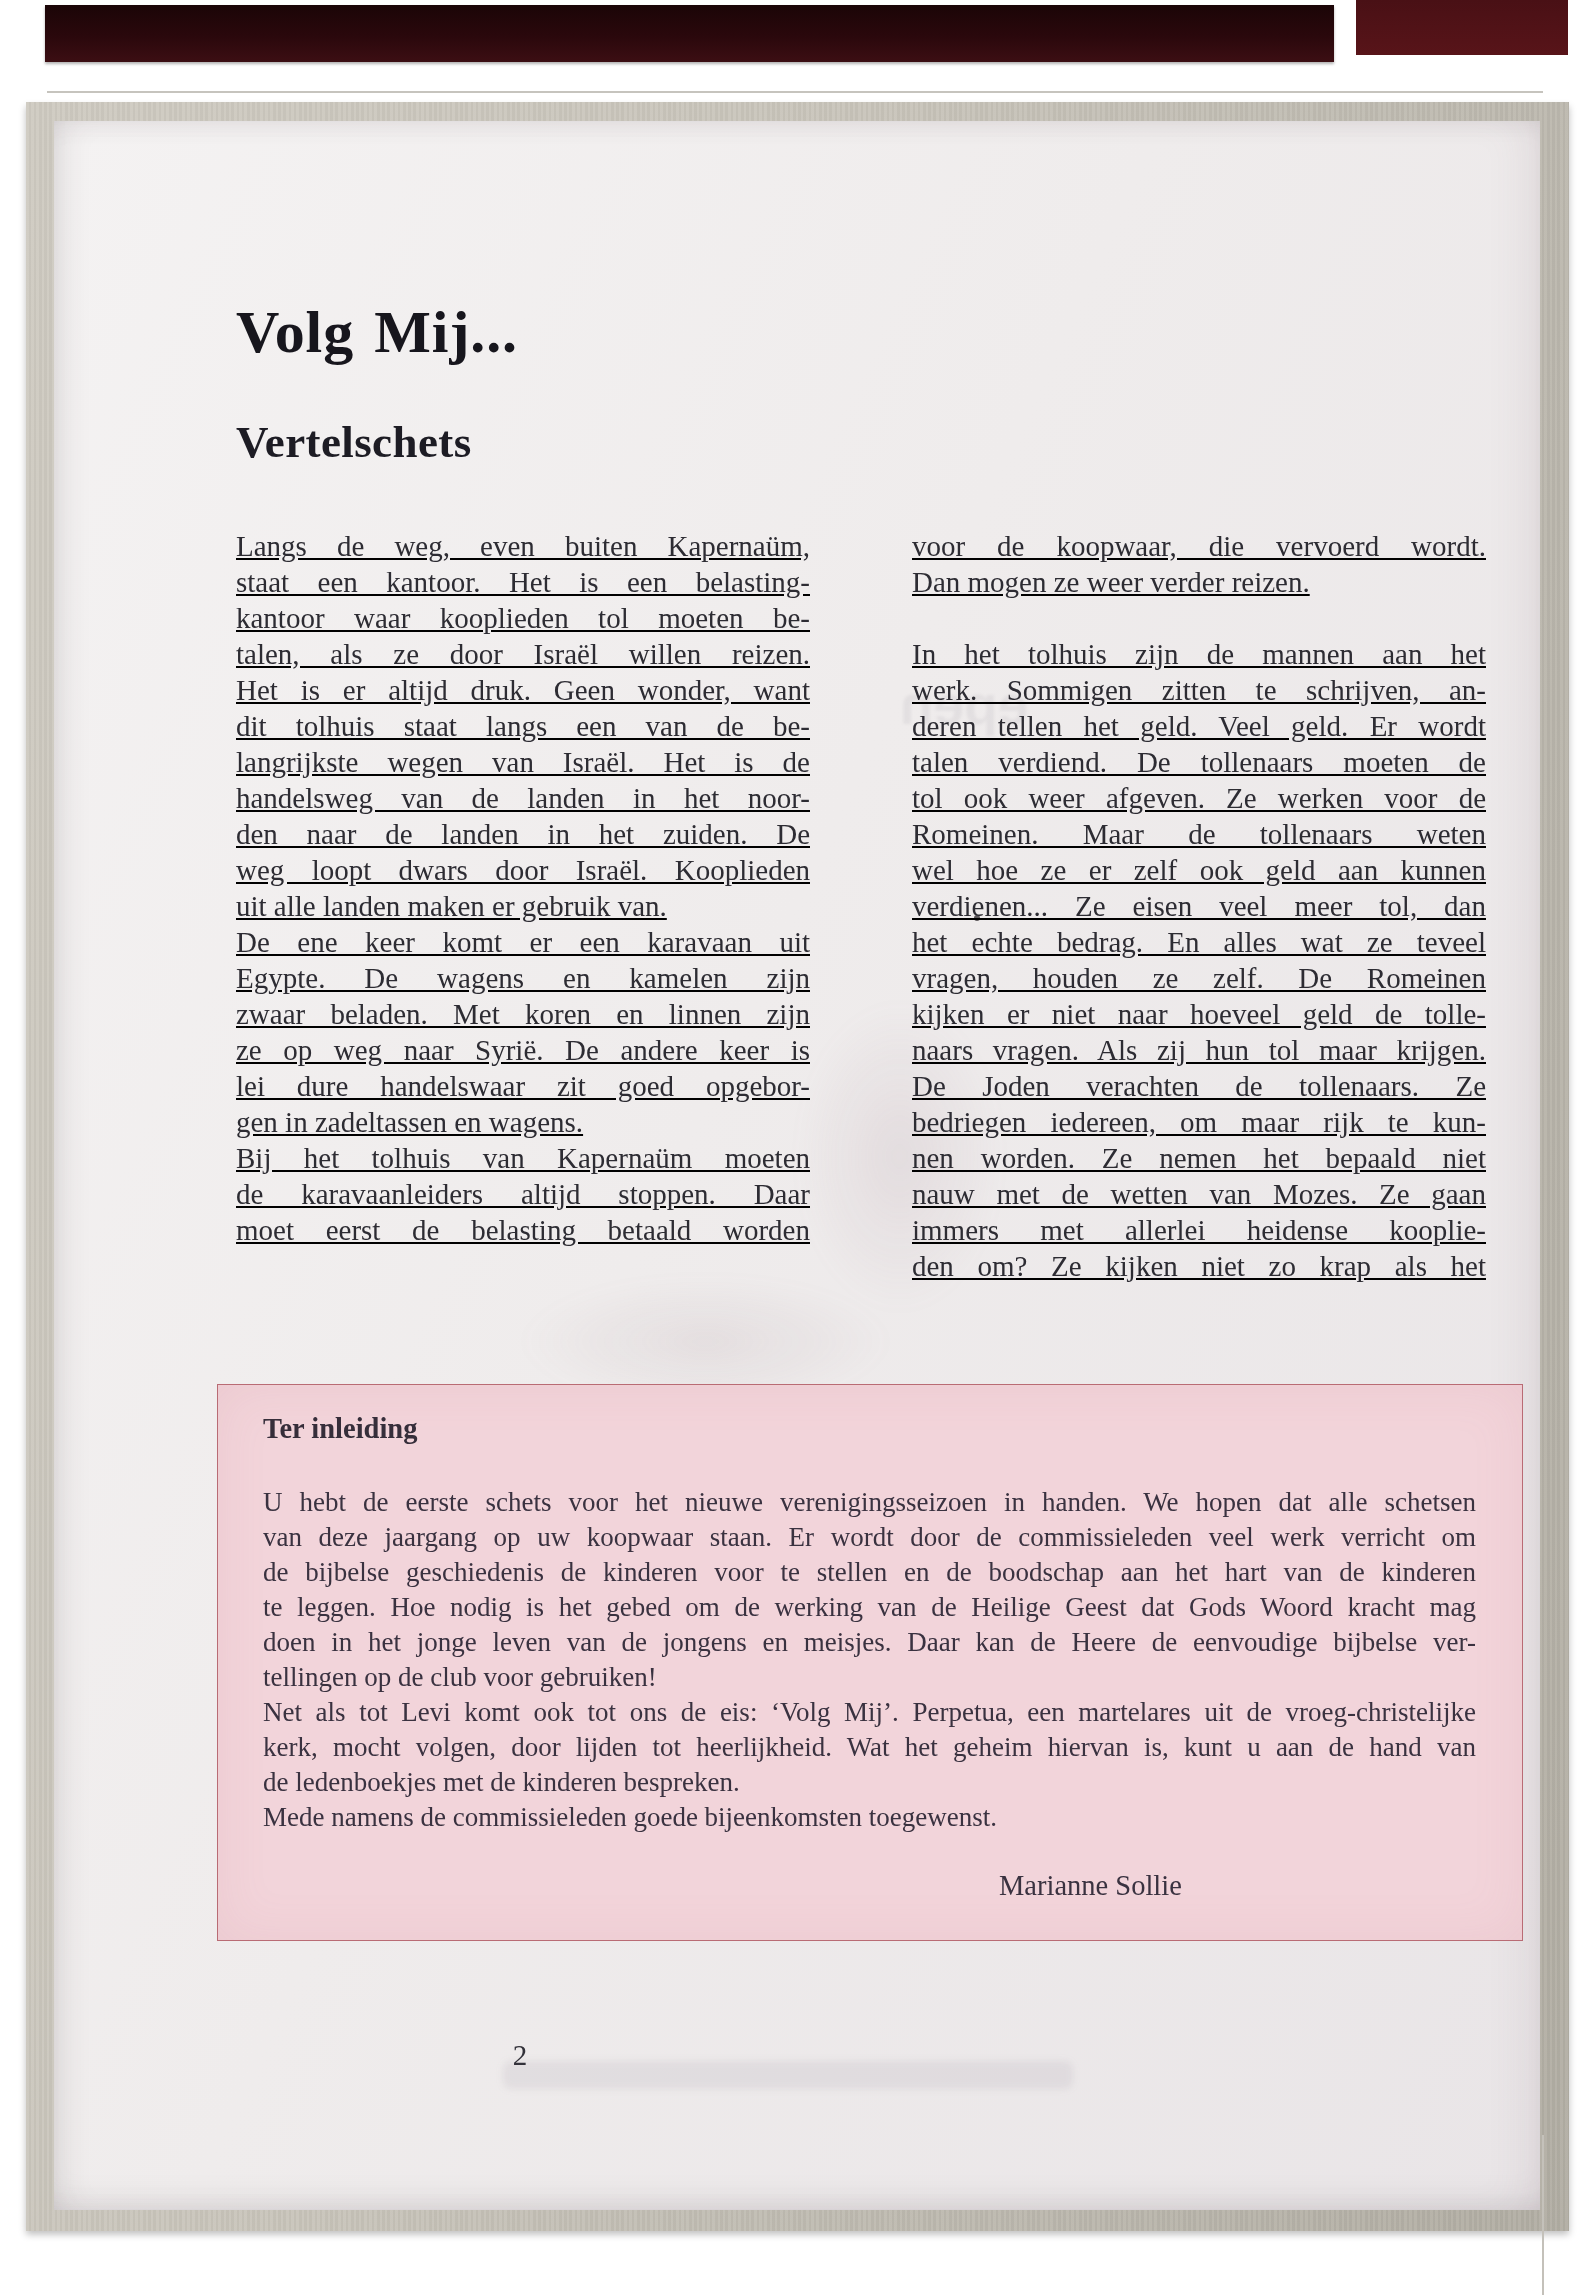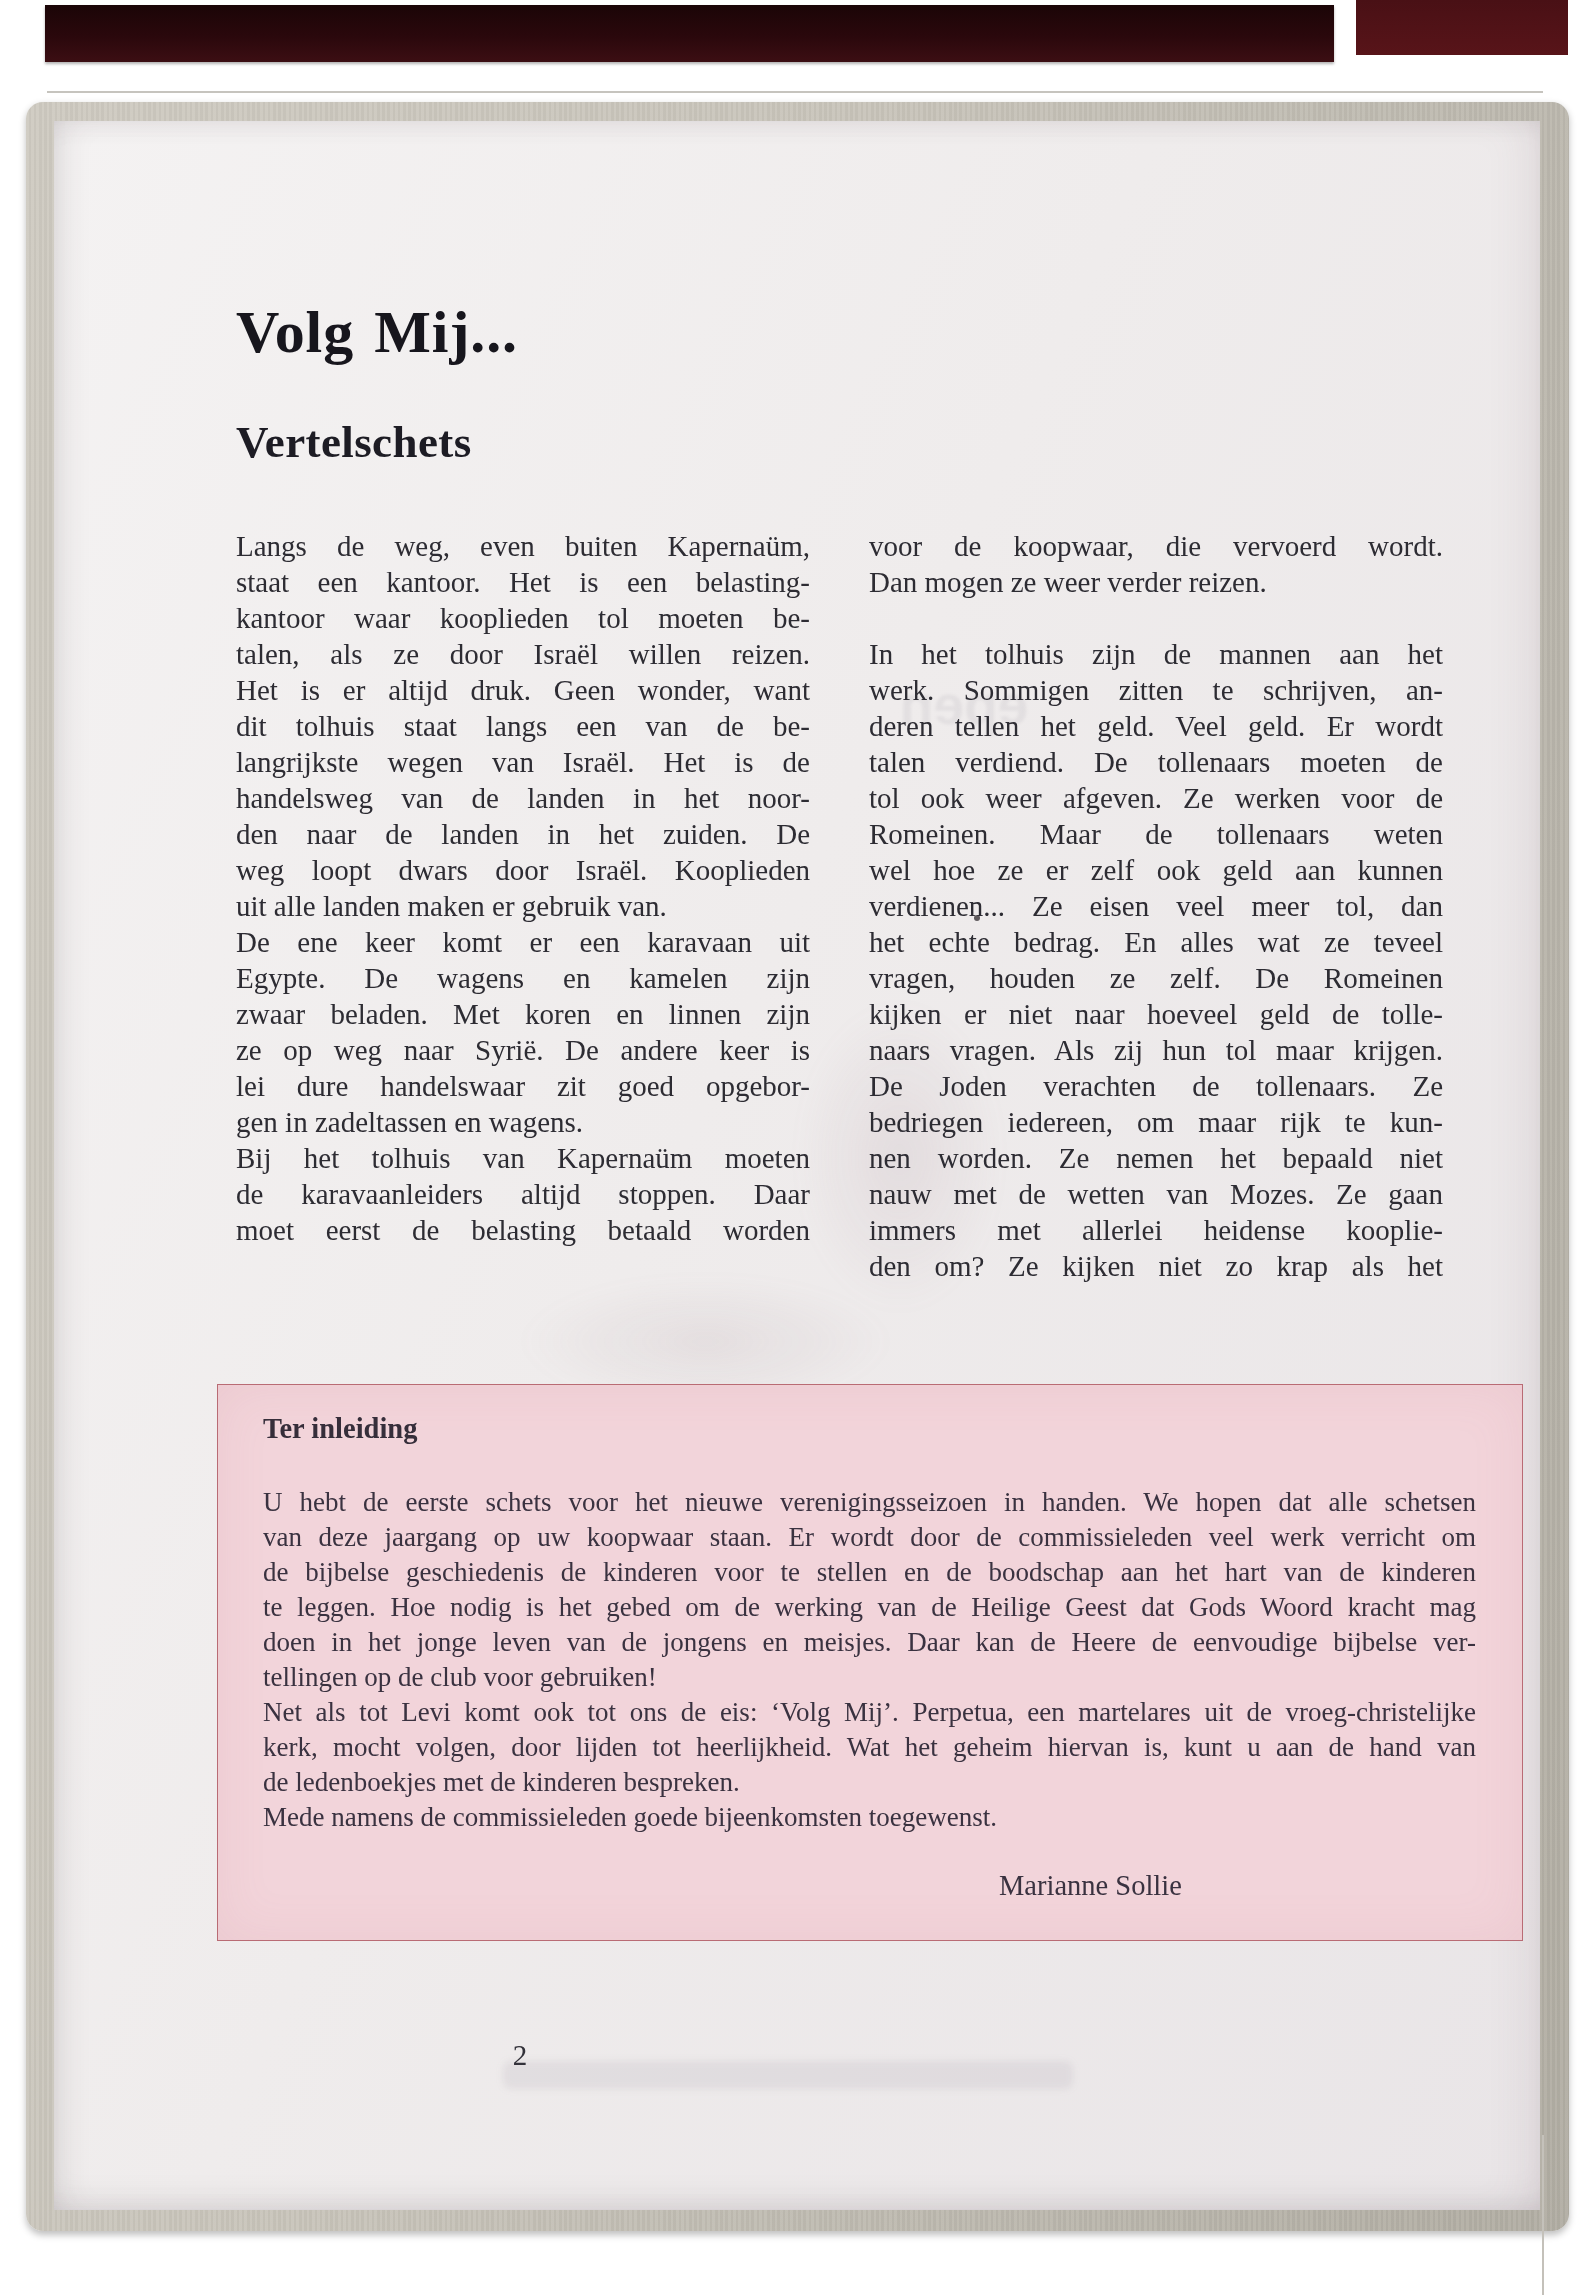--- a/index.html
+++ b/index.html
@@ -34,21 +34,20 @@
   .top-hairline{
     position:absolute;left:47px;top:91px;width:1496px;height:1.7px;
     background:#b3b0a8;opacity:.75;
   }
   .book{
     position:absolute;left:26px;top:102px;width:1543px;height:2129px;
     background:
       repeating-linear-gradient(90deg,rgba(255,255,255,.04) 0 2.6px,rgba(0,0,0,.03) 2.6px 5.2px),
       linear-gradient(105deg,#cfcbc2 0%,var(--cloth,#c9c5bb) 40%,#bcb8ae 75%,#b2aea4 100%);
     box-shadow:0 3.5px 7px rgba(0,0,0,.25);
-    border-radius:17px;
   }
   .page{
     position:absolute;left:28px;top:19px;right:29px;bottom:21px;
     background:linear-gradient(115deg,#f4f2f2 0%,#efecec 45%,#e9e5e7 100%);
     box-shadow:
       inset 19px 0 39px -21.6px rgba(60,50,55,.20),
       inset -26px 0 52px -26px rgba(110,80,95,.16),
       inset 0 -24px 43px -28px rgba(60,50,55,.14),
       inset 0 17.3px 35px -26px rgba(60,50,55,.10);
   }
@@ -76,21 +75,21 @@
     position:absolute;left:182px;top:177px;
     font-size:60px;font-weight:bold;color:var(--title_text,#17161d);
     letter-spacing:0.9px;word-spacing:4.3px;
   }
   .page-subtitle{
     position:absolute;left:182px;top:295px;
     font-size:45px;font-weight:bold;color:#1d1c24;letter-spacing:0.4px;
   }
   .columns{
     position:absolute;left:182px;top:407px;width:1265px;
-    display:flex;gap:59px;
+    display:flex;gap:102px;text-decoration:underline;
   }
   .col{
     width:574px;font-size:29px;line-height:36px;color:var(--page_text,#2d2c33);
   }
   .tline{
     text-align:justify;text-align-last:justify;white-space:nowrap;overflow:visible;
   }
   .tlast{text-align-last:left;}
   .tgap{height:36px;}
   .intro-box{

